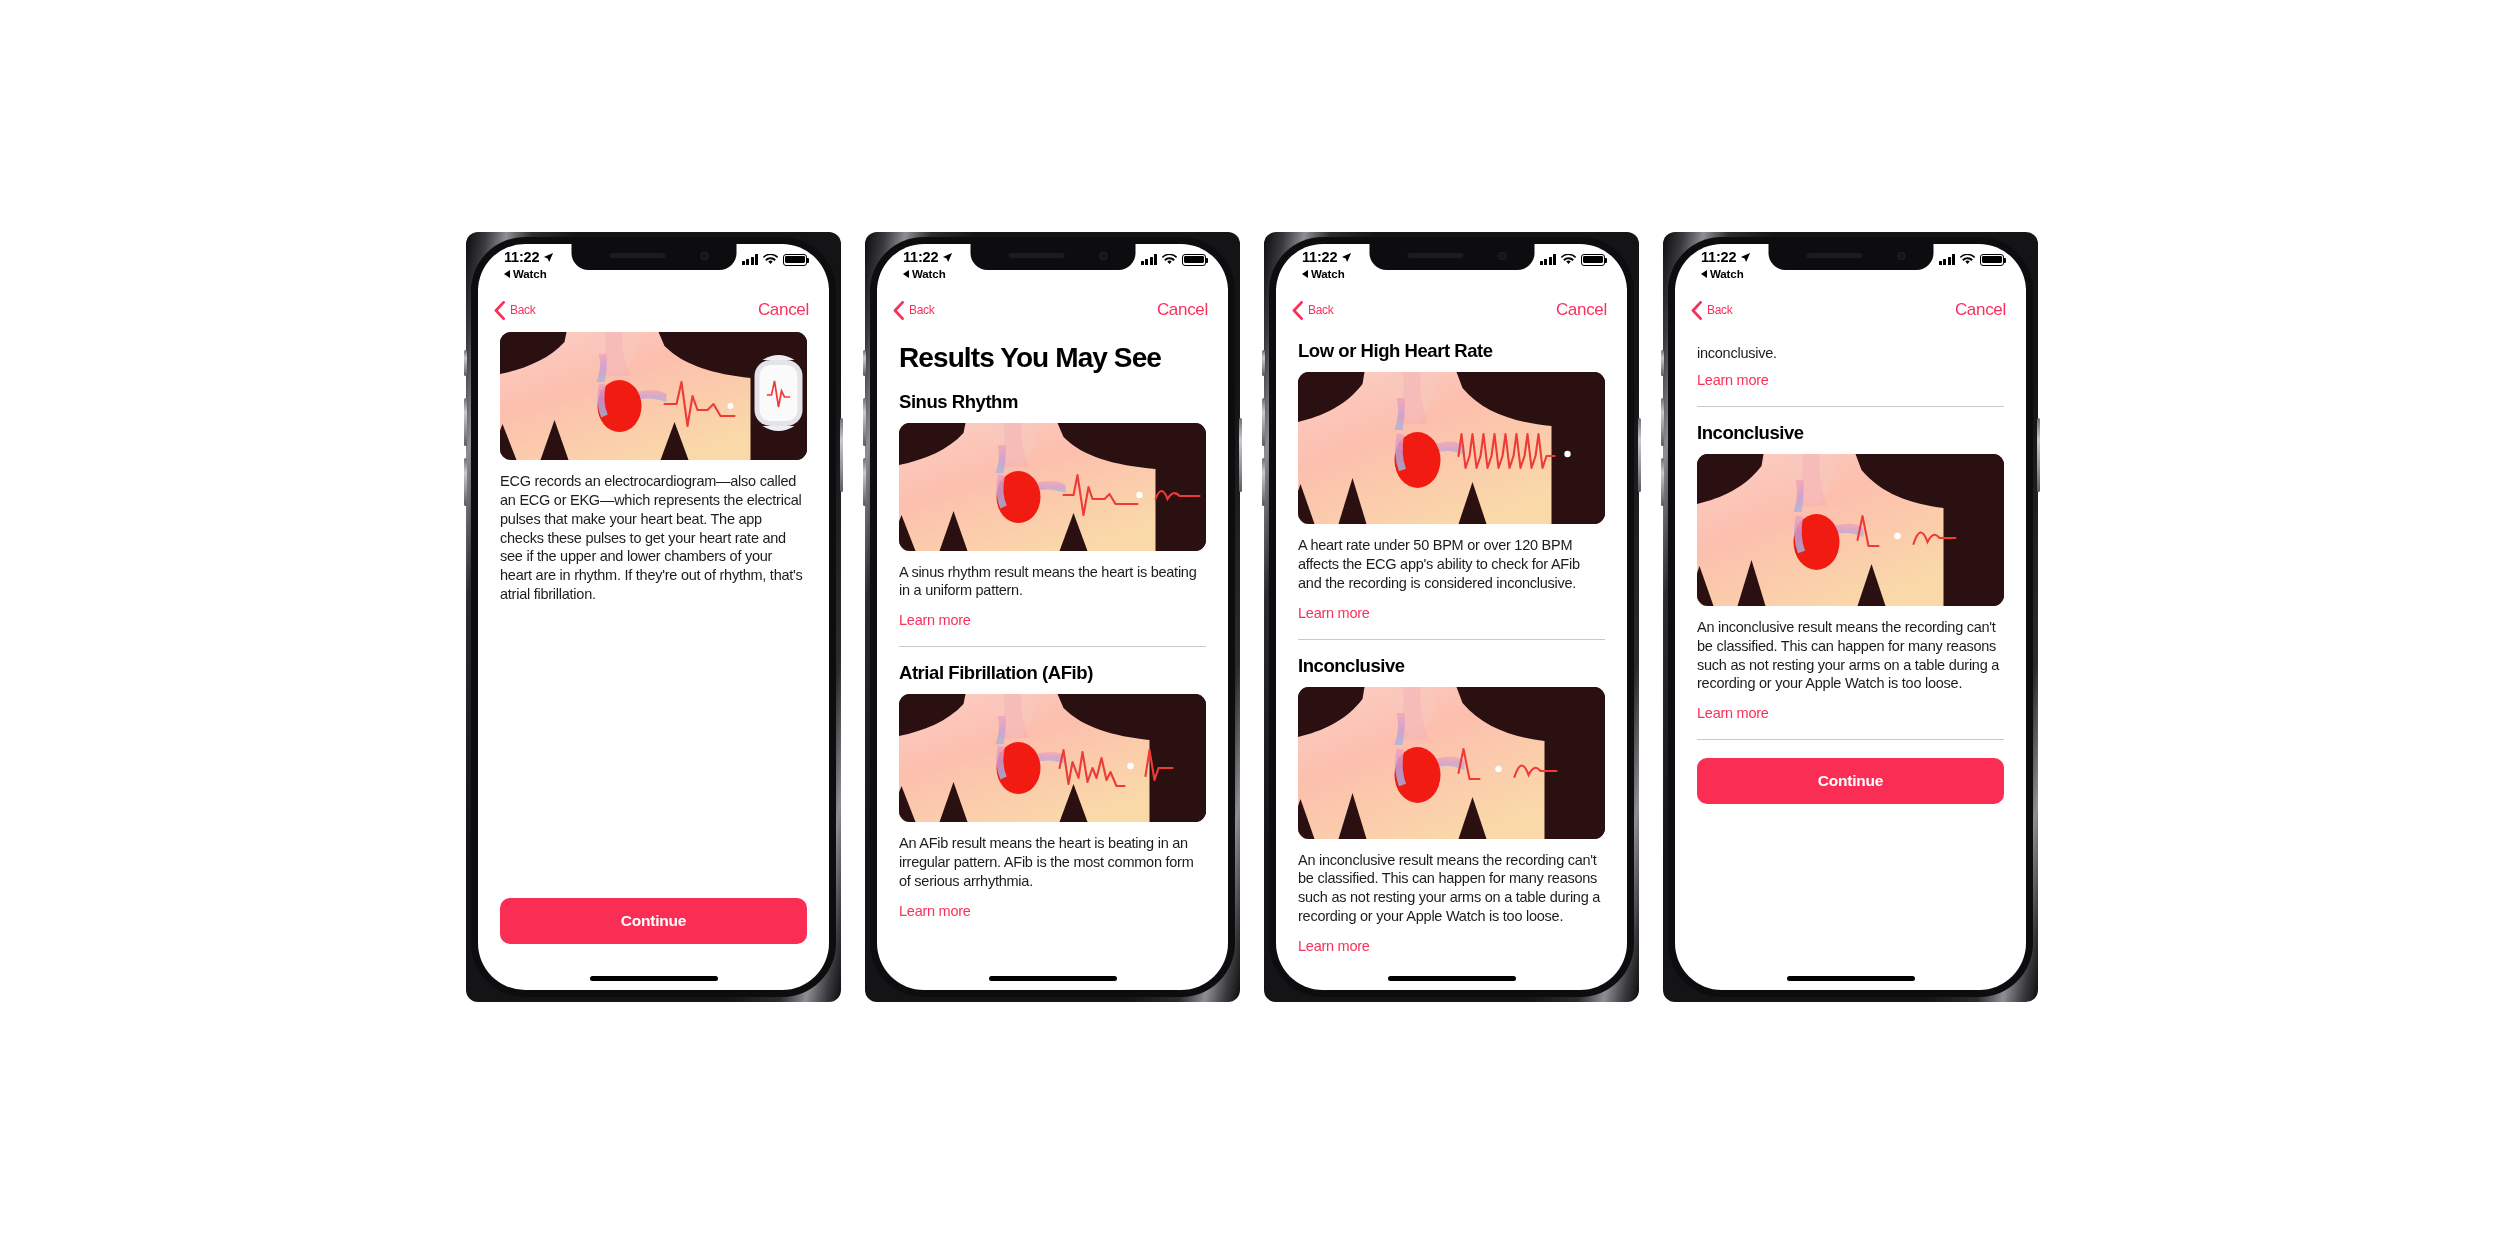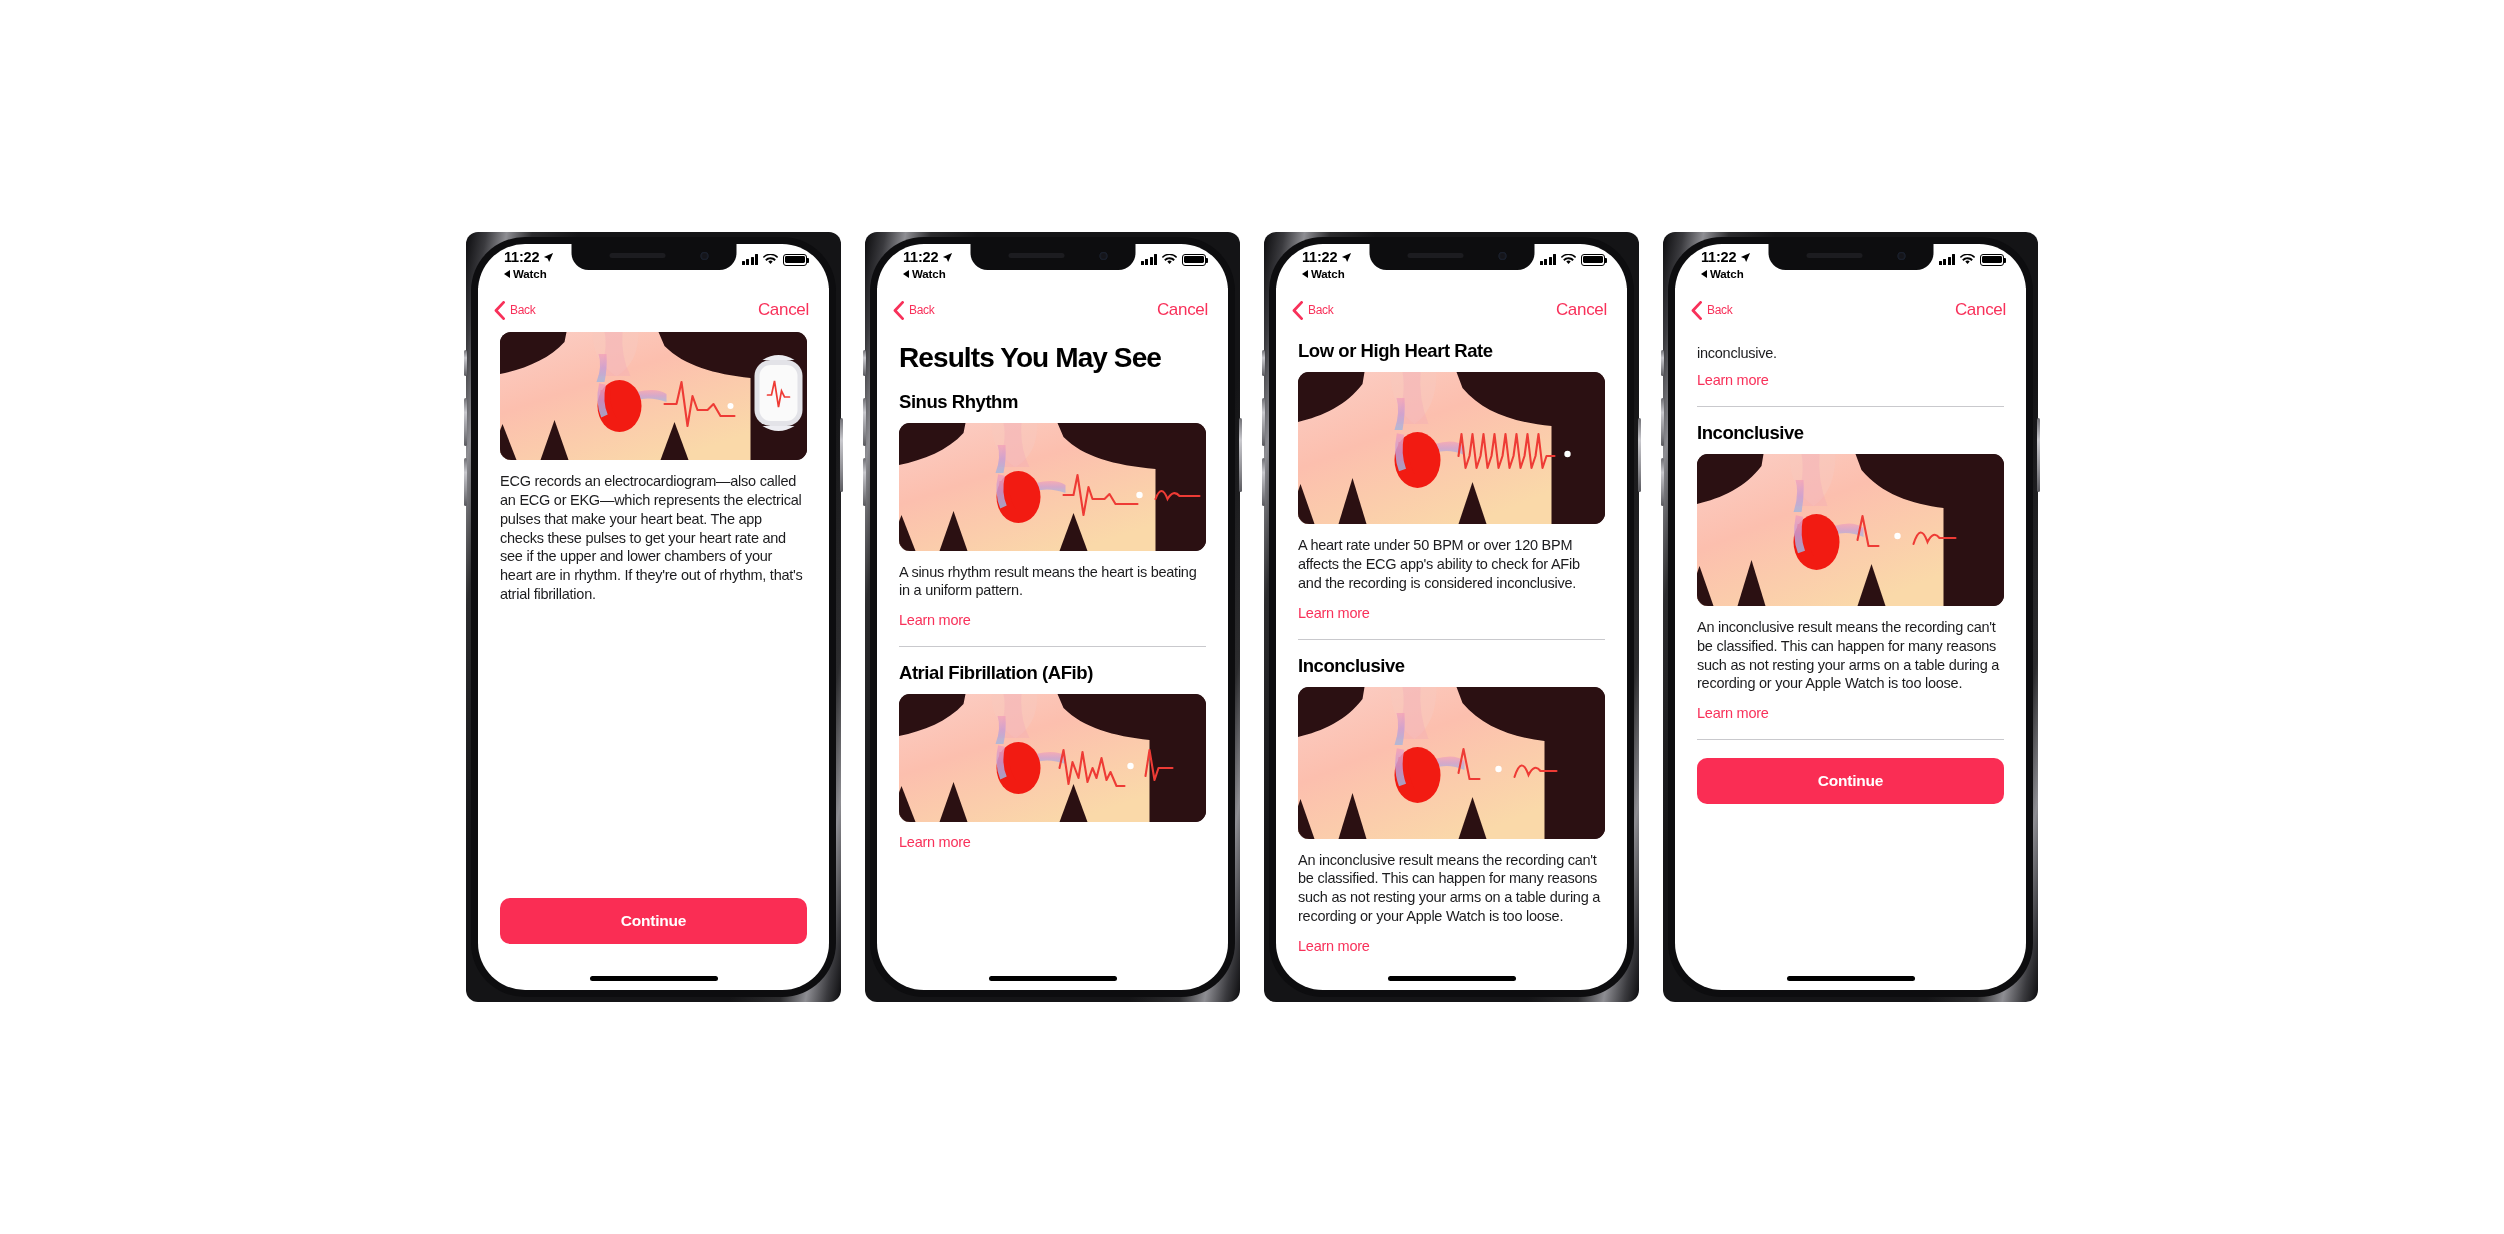--- a/index.html
+++ b/index.html
@@ -435,20 +435,21 @@
             <path d="M112 58 q-2 16 4 28 l12 0 q-8 -14 -6 -28 z" fill="#f21b12"></path>
             <path d="M114 52 q-4 18 2 32" stroke="url(#vs3)" stroke-width="7" fill="none" opacity="0.85"></path>
             <path d="M0 128 L14 92 L28 128 Z" fill="#2b1012"></path>
             <path d="M52 128 L66 88 L80 128 Z" fill="#2b1012"></path>
             <path d="M172 128 L186 90 L200 128 Z" fill="#2b1012"></path>
             <path d="M172 74 l4 -18 l5 34 l4 -22 l6 16 l4 -26 l5 30 l5 -14 l4 10 l5 -20 l5 22 l4 -8 l6 14 h8" stroke="#ee3b35" stroke-width="2.1" fill="none" stroke-linejoin="round" stroke-linecap="round"></path>
             <circle cx="243" cy="72" r="3.2" fill="#fff"></circle>
             <path d="M258 82 l4 -26 l5 30 l4 -12 h14" stroke="#ee3b35" stroke-width="2.1" fill="none" stroke-linecap="round" stroke-linejoin="round"></path>
           </svg>
         </div>
+        <p class="body-text">An AFib result means the heart is beating in an irregular pattern. AFib is the most common form of serious arrhythmia.</p>
         <a class="learn-more">Learn more</a>
       </div>
       <div class="home-indicator"></div>
     </div>
   </div>
 
   <div class="phone">
     <div class="btn-side btn-silent"></div>
     <div class="btn-side btn-vup"></div>
     <div class="btn-side btn-vdn"></div>

